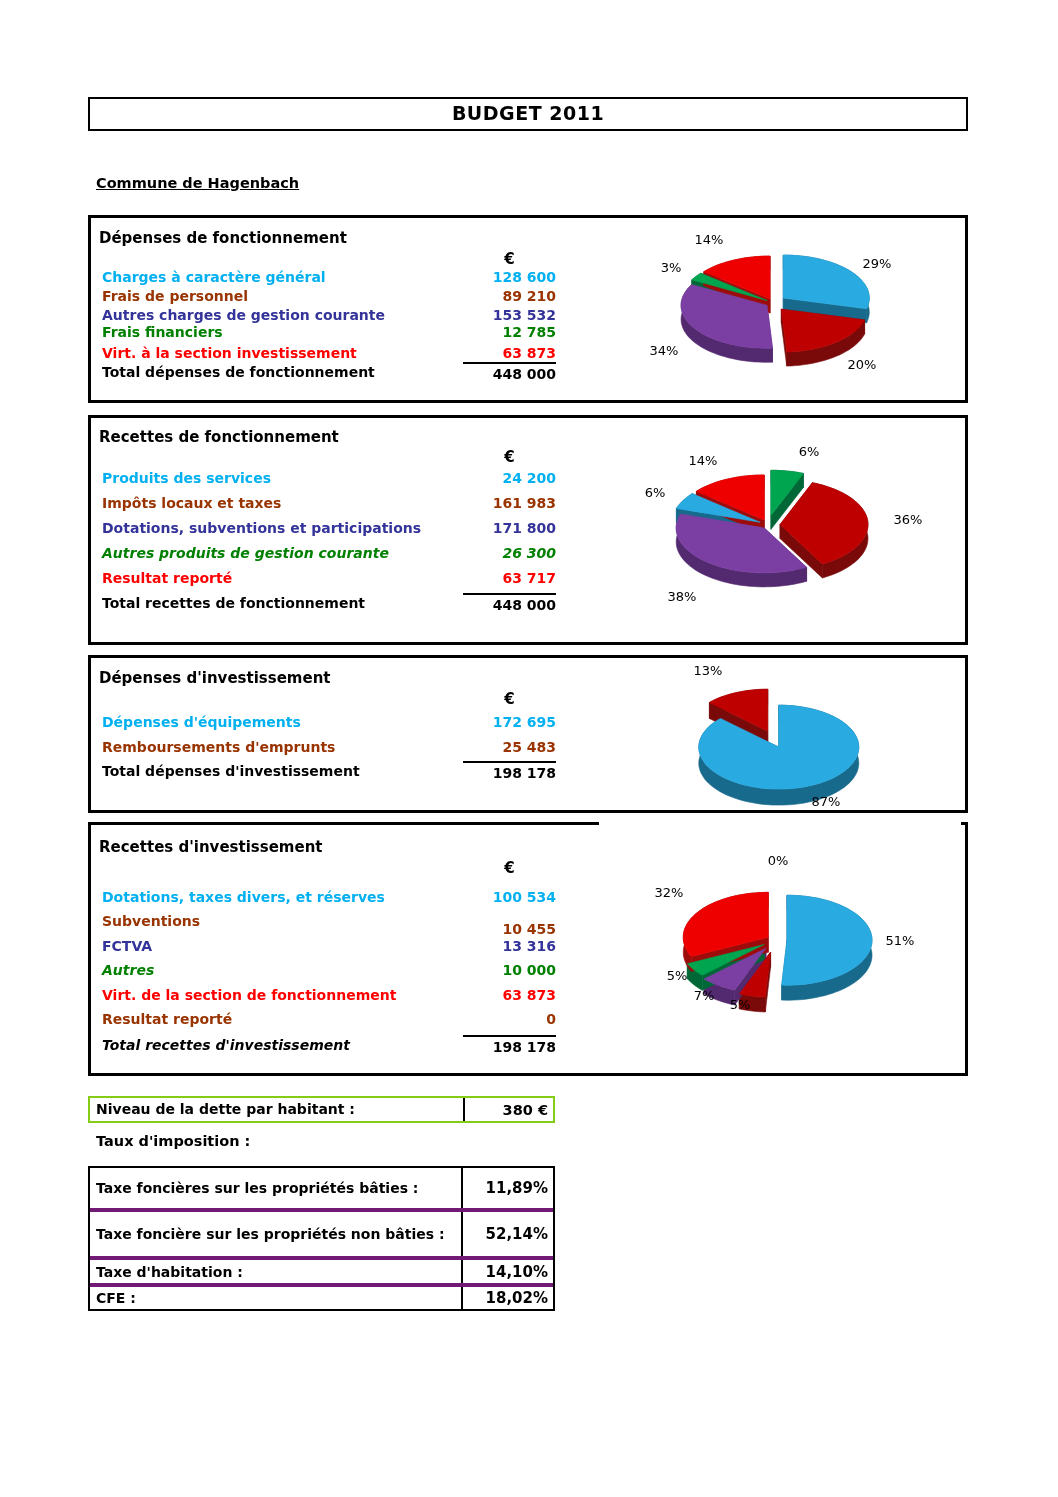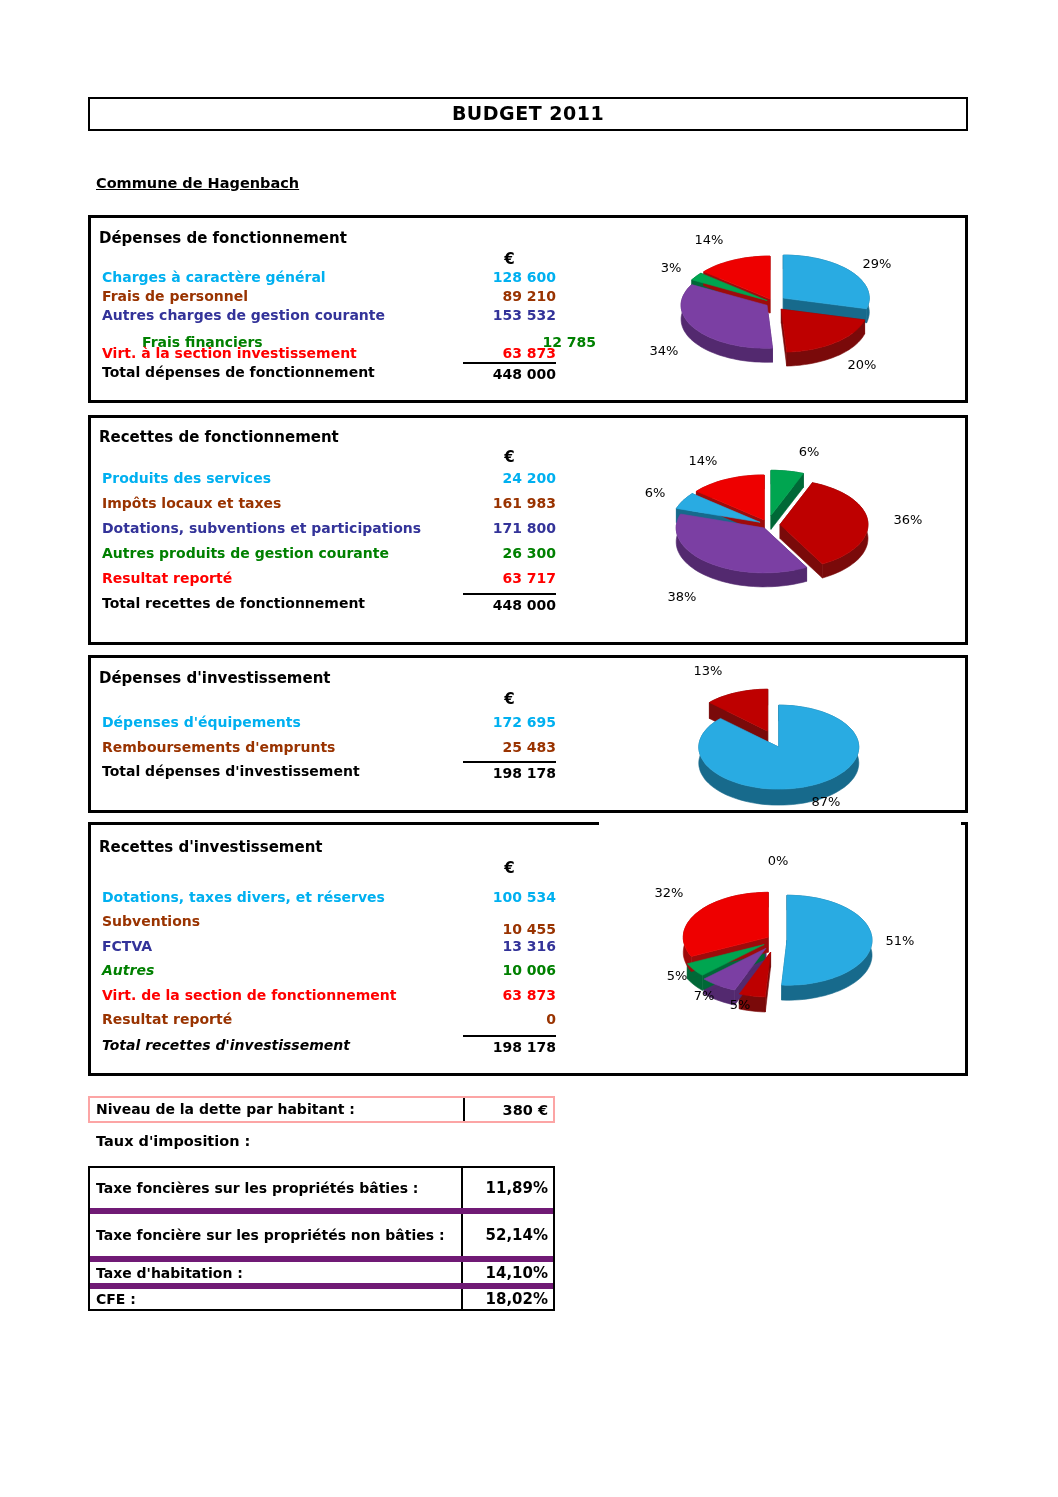--- a/index.html
+++ b/index.html
@@ -15,30 +15,30 @@
   .euro-head{position:absolute;left:372px;width:93px;text-align:center;
              font-size:15px;font-weight:bold;}
   .brow{position:absolute;left:11px;width:454px;height:20px;line-height:20px;
         font-size:14px;font-weight:bold;white-space:nowrap;}
   .brow .lbl{position:absolute;left:0;top:0;}
   .brow .val{position:absolute;right:0;top:0;width:93px;text-align:right;}
   .brow.total .val{border-top:2px solid #000;}
   .chartbox{position:absolute;}
   .chartbox svg{display:block;}
   .pielabel{font-size:13px;fill:#000;}
-  .small-box{left:88px;width:467px;border:2px solid #fca5a5;box-sizing:border-box;
+  .small-box{left:88px;width:467px;border:2px solid #84cc16;box-sizing:border-box;
              background:#fff;display:flex;align-items:stretch;}
   .small-box .lcell{width:373px;box-sizing:border-box;padding-left:6px;display:flex;
                     align-items:center;font-size:14px;font-weight:bold;line-height:17px;}
   .small-box .vcell{flex:1;border-left:2px solid #000;display:flex;align-items:center;
                     justify-content:flex-end;padding-right:5px;font-size:14.5px;font-weight:bold;}
   .tax-title{left:96px;top:1133px;font-size:14.5px;font-weight:bold;}
   .tax-box{left:88px;top:1166px;width:467px;border:2px solid #000;box-sizing:border-box;background:#fff;}
   .tax-row{display:flex;align-items:stretch;box-sizing:border-box;}
-  .tax-row + .tax-row{border-top:6px solid #701a75;}
+  .tax-row + .tax-row{border-top:4px solid #701a75;}
   .tax-row .lcell{width:373px;box-sizing:border-box;border-right:2px solid #000;
                   padding:2px 8px 2px 6px;display:flex;align-items:center;
                   font-size:14px;font-weight:bold;line-height:18px;}
   .tax-row .vcell{flex:1;display:flex;align-items:center;justify-content:flex-end;
                   padding-right:5px;font-size:15px;font-weight:bold;}
 </style>
 </head>
 <body>
 
 <div class="page">
@@ -55,21 +55,21 @@
         <span class="val" style="color: rgb(0, 176, 240);">128 600</span>
       </div>
       <div class="brow" style="top: 68px;">
         <span class="lbl" style="color: rgb(153, 51, 0);">Frais de personnel</span>
         <span class="val" style="color: rgb(153, 51, 0);">89 210</span>
       </div>
       <div class="brow" style="top: 87px;">
         <span class="lbl" style="color: rgb(51, 51, 153);">Autres charges de gestion courante</span>
         <span class="val" style="color: rgb(51, 51, 153);">153 532</span>
       </div>
-      <div class="brow" style="top: 114px; margin-left: 40px;">
+      <div class="brow" style="top: 104px;">
         <span class="lbl" style="color: rgb(0, 128, 0);">Frais financiers</span>
         <span class="val" style="color: rgb(0, 128, 0);">12 785</span>
       </div>
       <div class="brow" style="top: 125px;">
         <span class="lbl" style="color: rgb(255, 0, 0);">Virt. à la section investissement</span>
         <span class="val" style="color: rgb(255, 0, 0);">63 873</span>
       </div>
       <div class="brow total" style="top: 144px;">
         <span class="lbl" style="color: rgb(0, 0, 0);">Total dépenses de fonctionnement</span>
         <span class="val" style="color: rgb(0, 0, 0);">448 000</span>
@@ -118,21 +118,21 @@
         <span class="val" style="color: rgb(0, 176, 240);">24 200</span>
       </div>
       <div class="brow" style="top: 75px;">
         <span class="lbl" style="color: rgb(153, 51, 0);">Impôts locaux et taxes</span>
         <span class="val" style="color: rgb(153, 51, 0);">161 983</span>
       </div>
       <div class="brow" style="top: 100px;">
         <span class="lbl" style="color: rgb(51, 51, 153);">Dotations, subventions et participations</span>
         <span class="val" style="color: rgb(51, 51, 153);">171 800</span>
       </div>
-      <div class="brow" style="top: 125px;">
+      <div class="brow" style="top: 125px; font-style: italic;">
         <span class="lbl" style="color: rgb(0, 128, 0);">Autres produits de gestion courante</span>
         <span class="val" style="color: rgb(0, 128, 0);">26 300</span>
       </div>
       <div class="brow" style="top: 150px;">
         <span class="lbl" style="color: rgb(255, 0, 0);">Resultat reporté</span>
         <span class="val" style="color: rgb(255, 0, 0);">63 717</span>
       </div>
       <div class="brow total" style="top: 175px;">
         <span class="lbl" style="color: rgb(0, 0, 0);">Total recettes de fonctionnement</span>
         <span class="val" style="color: rgb(0, 0, 0);">448 000</span>
@@ -219,21 +219,21 @@
       <div class="brow" style="top: 86.4px;">
         <span class="lbl" style="color: rgb(153, 51, 0);">Subventions</span>
         <span class="val" style="color: rgb(153, 51, 0); margin-top: 8px;">10 455</span>
       </div>
       <div class="brow" style="top: 110.8px;">
         <span class="lbl" style="color: rgb(51, 51, 153);">FCTVA</span>
         <span class="val" style="color: rgb(51, 51, 153);">13 316</span>
       </div>
       <div class="brow" style="top: 135.2px;">
         <span class="lbl" style="color: rgb(0, 128, 0); font-style: italic;">Autres</span>
-        <span class="val" style="color: rgb(0, 128, 0);">10 006</span>
+        <span class="val" style="color: rgb(0, 128, 0);">10 000</span>
       </div>
       <div class="brow" style="top: 159.6px;">
         <span class="lbl" style="color: rgb(255, 0, 0);">Virt. de la section de fonctionnement</span>
         <span class="val" style="color: rgb(255, 0, 0);">63 873</span>
       </div>
       <div class="brow" style="top: 184px;">
         <span class="lbl" style="color: rgb(153, 51, 0);">Resultat reporté</span>
         <span class="val" style="color: rgb(153, 51, 0);">0</span>
       </div>
       <div class="brow total" style="top: 210px;">

